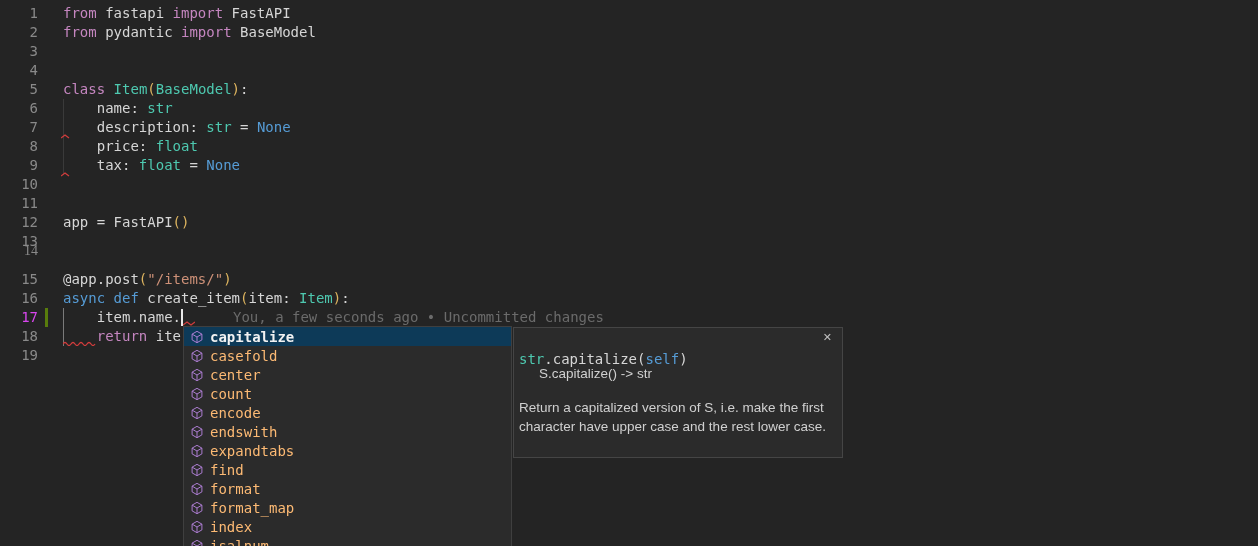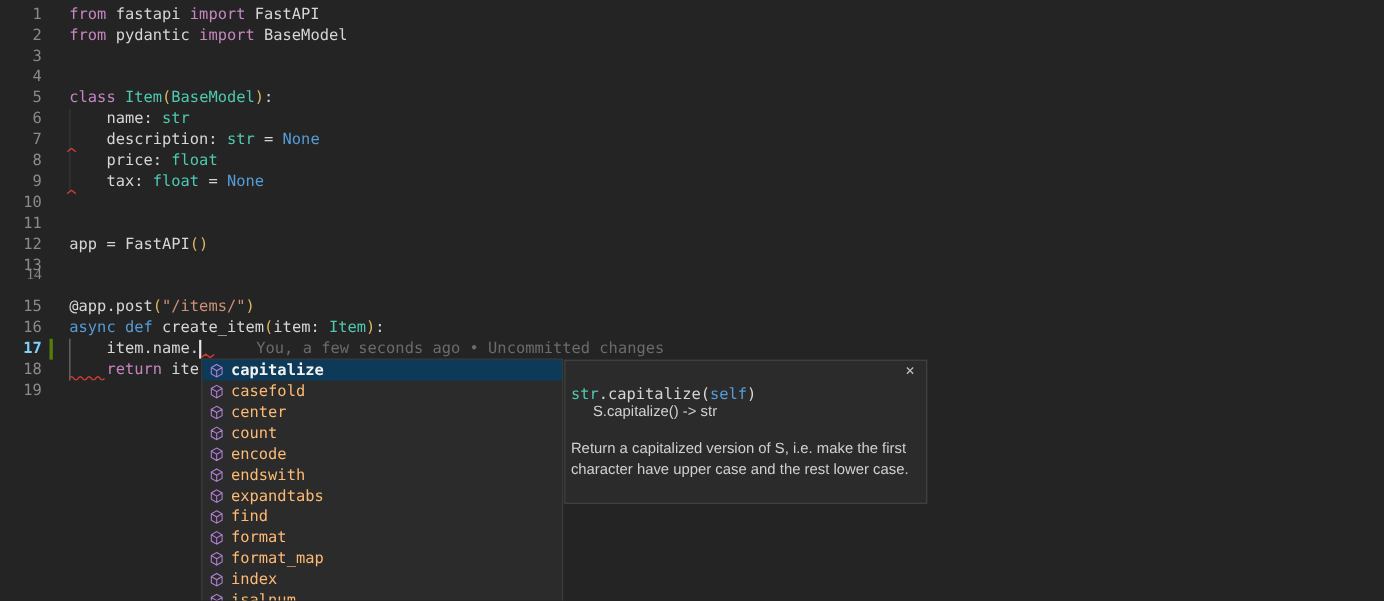--- a/index.html
+++ b/index.html
@@ -3,21 +3,21 @@
 <meta charset="utf-8">
 <style>
   html,body{margin:0;padding:0;}
   body{
     position:relative;width:1258px;height:546px;overflow:hidden;
     background:#242424;
     font-family:"DejaVu Sans Mono",monospace;font-size:14px;
   }
   .line{position:absolute;left:0;width:1258px;height:19px;line-height:19px;white-space:pre;}
   .num{position:absolute;left:0;top:0;width:38px;text-align:right;color:#8a8a8a;}
-  .num.active{color:#7dd3fc;font-weight:bold;}
+  .num.active{color:#d946ef;}
   .code{position:absolute;left:63px;top:0;}
   .tk-kw{color:#c586c0;}   
   .tk-kw2{color:#569cd6;}  
   .tk-type{color:#4ec9b0;} 
   .tk-str{color:#ce9178;}  
   .tk-br{color:#ddb45f;}   
   .tk-pl{color:#d6d6d6;}   
 
   .gitlens{position:absolute;left:233px;top:308px;height:19px;line-height:19px;color:#6b6b6b;white-space:pre;}
 

